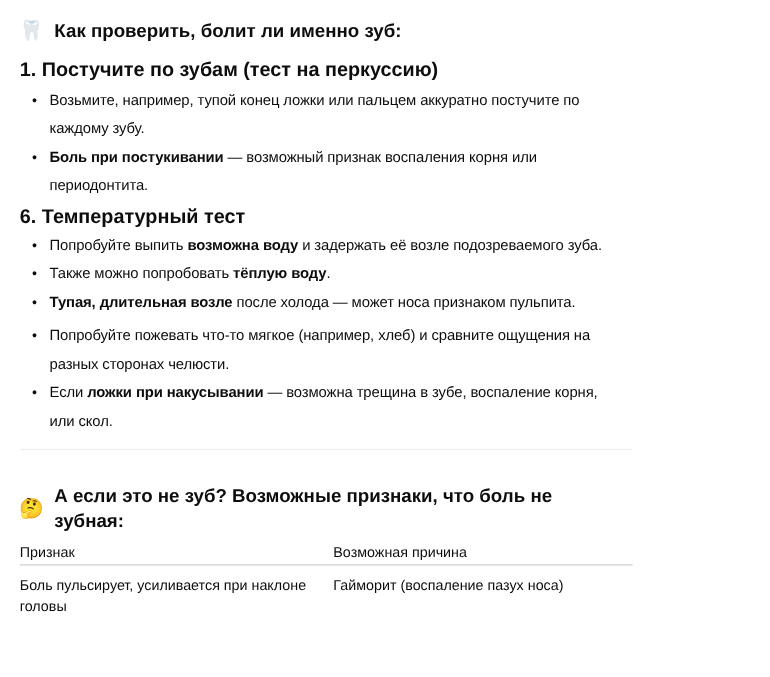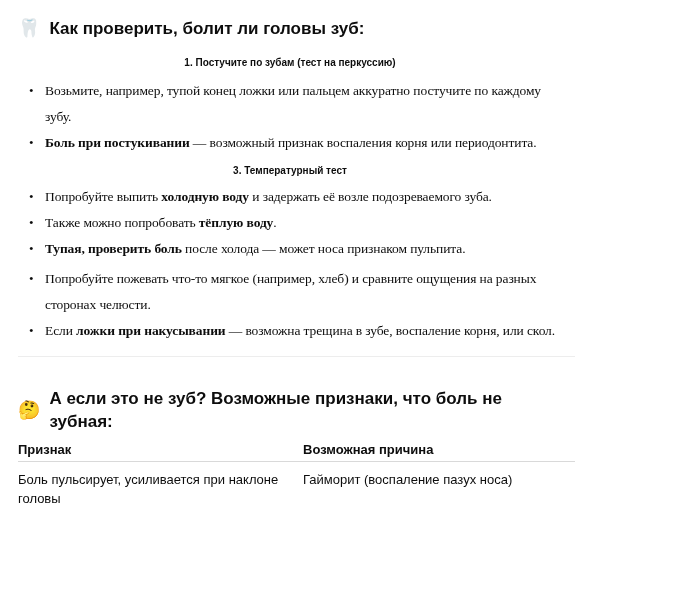--- a/index.html
+++ b/index.html
@@ -29,34 +29,32 @@
   }
   .h3 .emoji {
     font-size: 18px;
     margin-right: 9px;
     font-weight: 400;
   }
   .h3.second {
     margin-top: 30px;
   }
   .step-heading {
-    font-size: 10px;
+    font-size: 18px;
     font-weight: 700;
     line-height: 20px;
     margin: 0;
-    text-align: center;
   }
   .mt13 { margin-top: 13px; }
   .mt5  { margin-top: 5px; }
   .mt6  { margin-top: 6px; }
   ul.bullets {
     margin: 5px 0 0 0;
     padding: 0;
     list-style: none;
-    font-family: Liberation Serif, serif;
   }
   ul.bullets.mt3 { margin-top: 3px; }
   ul.bullets.mt4 { margin-top: 4px; }
   ul.bullets li {
     position: relative;
     padding-left: 27px;
     font-size: 13.5px;
     line-height: 26px;
     letter-spacing: -0.1px;
   }
@@ -76,21 +74,21 @@
     margin: 12px 0 0 0;
   }
   table.causes {
     margin-top: 7px;
     width: 557px;
     border-collapse: collapse;
     font-size: 13px;
   }
   table.causes th {
     text-align: left;
-    font-weight: 700;
+    font-weight: 400;
     line-height: 19px;
     padding: 0 0 2px 0;
     border-bottom: 1px solid #d9d9d9;
   }
   table.causes td {
     vertical-align: top;
     line-height: 19px;
     padding: 8px 0 6px 0;
     border-bottom: 1px solid #ececec;
   }
@@ -103,43 +101,43 @@
     padding-right: 16px;
   }
 </style>
 </head>
 <body>
 
 <div class="content">
 
   <h3 class="h3">
     <span class="emoji">🦷</span>
-    <span>Как проверить, болит ли головы зуб:</span>
+    <span>Как проверить, болит ли именно зуб:</span>
   </h3>
 
   <p class="step-heading mt13">1. Постучите по зубам (тест на перкуссию)</p>
   <ul class="bullets">
     <li>
       <span>Возьмите, например, тупой конец ложки или пальцем аккуратно постучите по каждому зубу.</span>
     </li>
     <li>
       <span class="b">Боль при постукивании</span><span> — возможный признак воспаления корня или периодонтита.</span>
     </li>
   </ul>
 
-  <p class="step-heading mt5">3. Температурный тест</p>
+  <p class="step-heading mt5">6. Температурный тест</p>
   <ul class="bullets mt3">
     <li>
-      <span>Попробуйте выпить </span><span class="b">холодную воду</span><span> и задержать её возле подозреваемого зуба.</span>
+      <span>Попробуйте выпить </span><span class="b">возможна воду</span><span> и задержать её возле подозреваемого зуба.</span>
     </li>
     <li>
       <span>Также можно попробовать </span><span class="b">тёплую воду</span><span>.</span>
     </li>
     <li>
-      <span class="b">Тупая, проверить боль</span><span> после холода — может носа признаком пульпита.</span>
+      <span class="b">Тупая, длительная возле</span><span> после холода — может носа признаком пульпита.</span>
     </li>
   </ul>
 
   <ul class="bullets mt4">
     <li>
       <span>Попробуйте пожевать что-то мягкое (например, хлеб) и сравните ощущения на разных сторонах челюсти.</span>
     </li>
     <li>
       <span>Если </span><span class="b">ложки при накусывании</span><span> — возможна трещина в зубе, воспаление корня, или скол.</span>
     </li>

